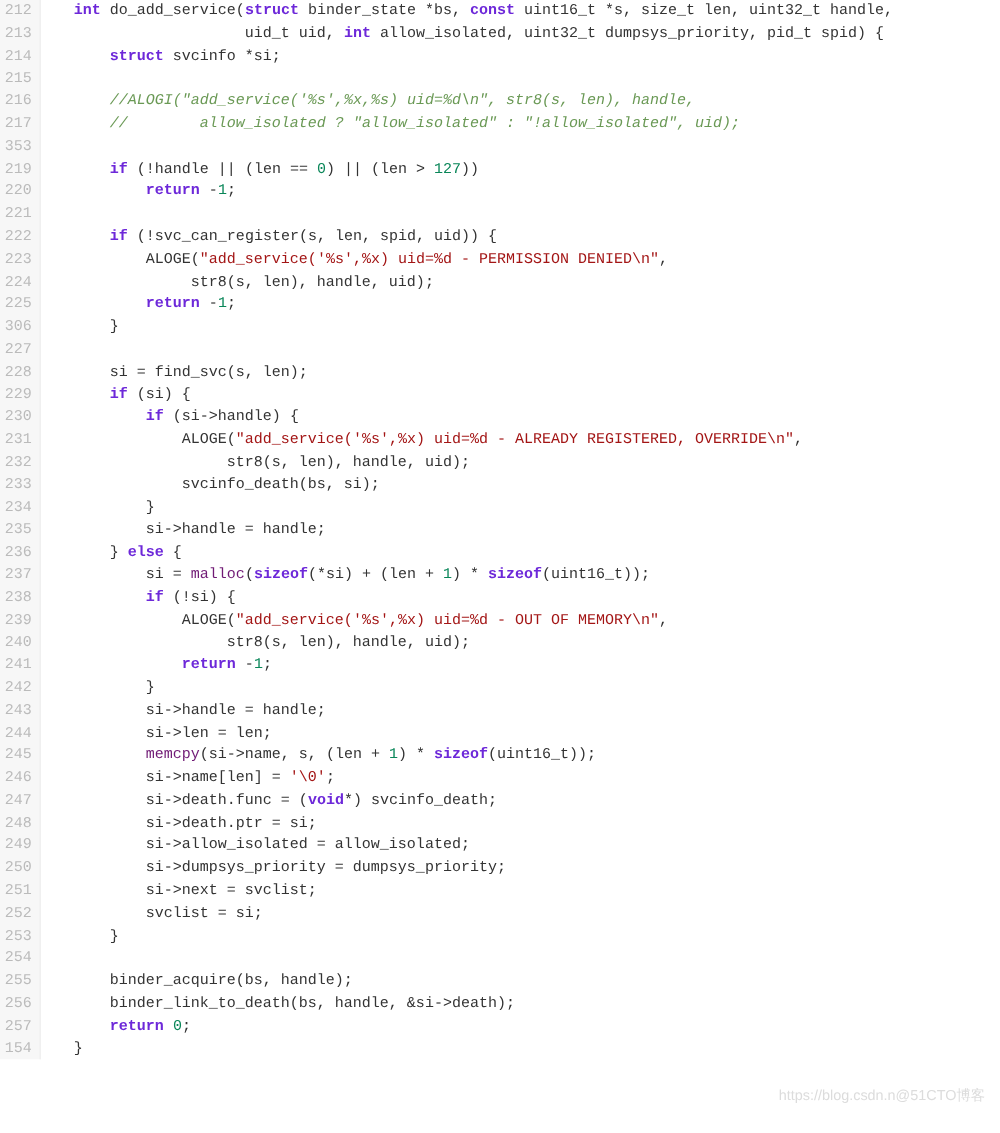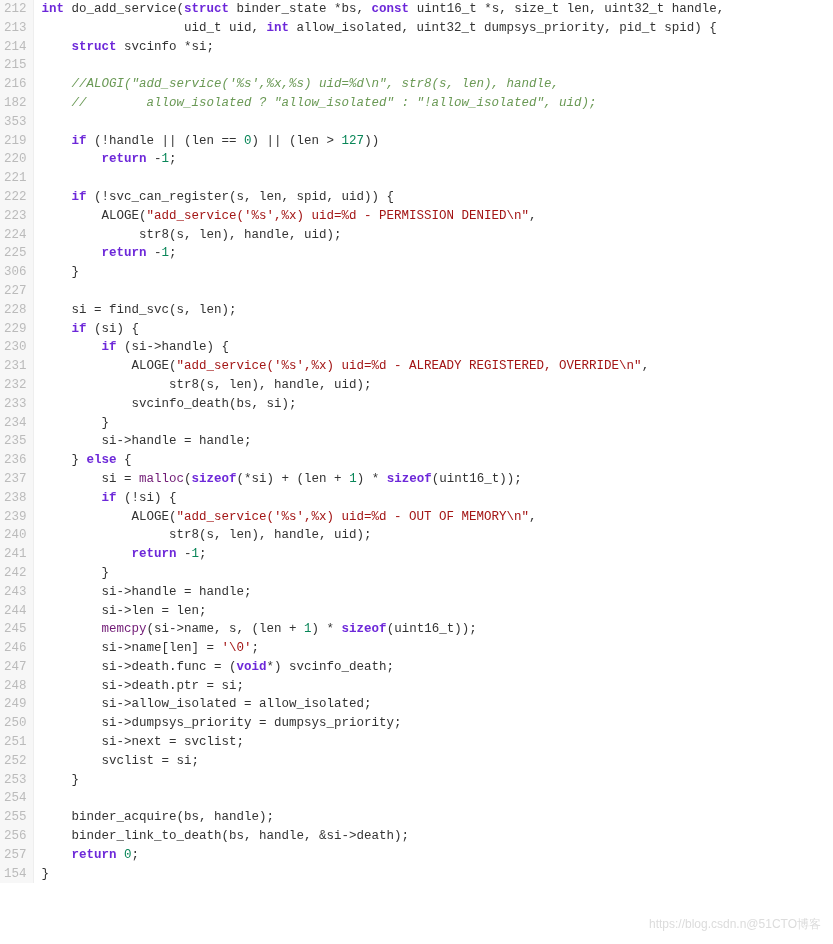--- a/index.html
+++ b/index.html
@@ -7,20 +7,21 @@
     padding: 0;
     font-family: Consolas, "Courier New", monospace;
     font-size: 12.5px;
     background: #ffffff;
     color: #333;
     width: 833px;
   }
   .code-container {
     display: flex;
     line-height: 18.8px;
+    gap: 20px;
   }
   .gutter {
     background: #f7f7f7;
     color: #bbb;
     text-align: right;
     padding: 0 6px 0 4px;
     user-select: none;
     border-right: 1px solid #eee;
     flex-shrink: 0;
   }
@@ -28,38 +29,38 @@
     padding-left: 8px;
     white-space: pre;
   }
   .kw { color: #6d28d9; font-weight: bold; }
   .st { color: #a31515; }
   .cm { color: #6a9955; font-style: italic; }
   .fn { color: #701a75; }
   .num { color: #098658; }
   .watermark {
     position: fixed;
-    bottom: 11px;
+    bottom: 22px;
     right: 12px;
     color: #dcdcdc;
     font-size: 12px;
     font-family: Arial, sans-serif;
   }
 </style>
 </head>
 <body>
 
 <div class="code-container">
   <div class="gutter" id="gutter">
       <div>212</div>
       <div>213</div>
       <div>214</div>
       <div>215</div>
       <div>216</div>
-      <div>182</div>
+      <div>217</div>
       <div>353</div>
       <div>219</div>
       <div>220</div>
       <div>221</div>
       <div>222</div>
       <div>223</div>
       <div>224</div>
       <div>225</div>
       <div>306</div>
       <div>227</div>

